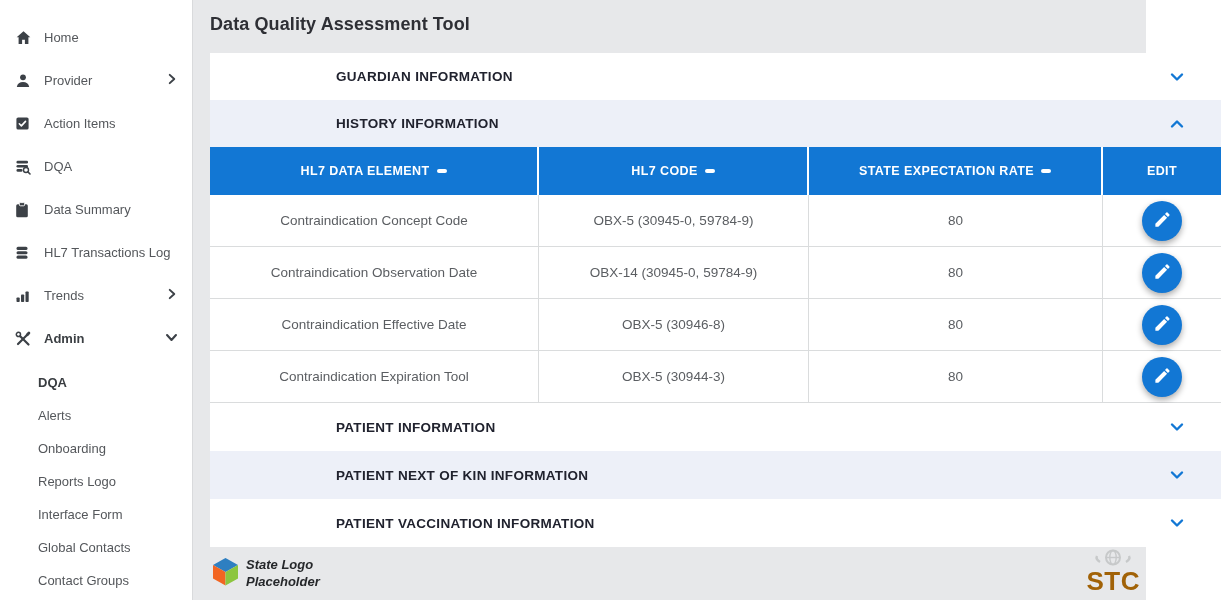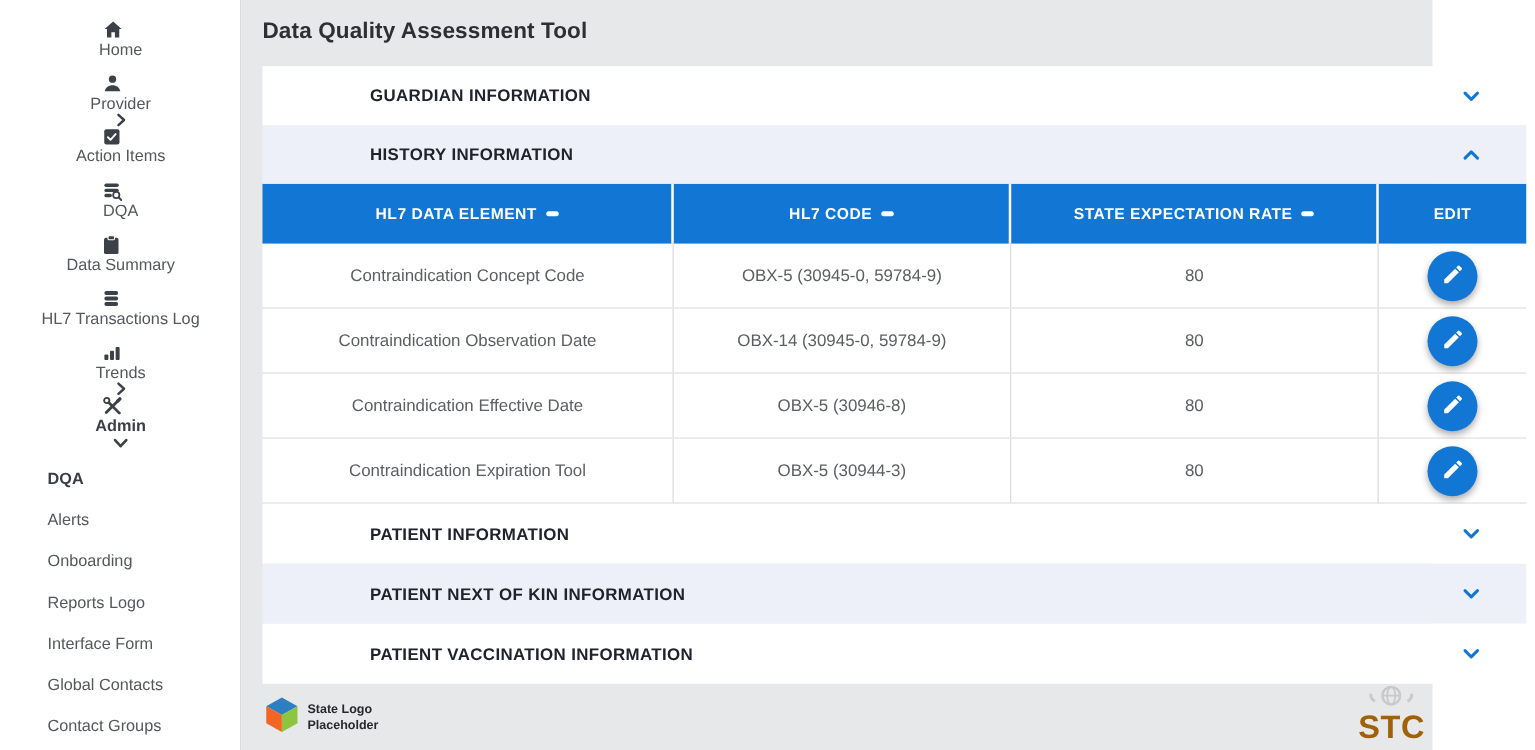--- a/index.html
+++ b/index.html
@@ -4,42 +4,42 @@
 <style>
   * { margin:0; padding:0; box-sizing:border-box; }
   html,body { width:1228px; height:600px; overflow:hidden; background:#fff;
               font-family:"Liberation Sans", sans-serif; }
 
   
   .sidebar { position:absolute; left:0; top:0; width:193px; height:600px;
              background:#fff; border-right:1px solid #d9dadc; }
   .nav { padding-top:16px; }
   .nav-item { height:43px; display:flex; align-items:center;
-              padding:0 14px 0 15px; color:#54575b; font-size:13px; cursor:pointer;flex-direction:column; }
+              padding:0 14px 0 15px; color:#54575b; font-size:13px; cursor:pointer; }
   .nav-item .icon { width:18px; margin-right:11px; display:flex; align-items:center; }
   .nav-item .label { flex:1; white-space:nowrap; }
   .nav-item.bold .label { font-weight:bold; color:#3b3f43; }
   .subnav { margin-top:6px; }
   .sub-item { height:33px; display:flex; align-items:center; padding-left:38px;
               font-size:13px; color:#54575b; cursor:pointer; }
   .sub-item.active { font-weight:bold; color:#393d41; }
 
   
   .main { position:absolute; left:193px; top:0; width:953px; height:600px;
           background:#e7e8ea; }
   .page-title { padding:14px 0 0 17px; font-size:18px; font-weight:bold;
                 color:#2e2f35; letter-spacing:.1px; }
   .panel { position:absolute; left:17px; top:53px; width:1011px; }
 
   
   .acc { height:47px; display:flex; align-items:center; position:relative;
          background:#fff; cursor:pointer; }
   .acc.alt { background:#edf0f8; }
   .acc .acc-label { padding-left:86px; font-size:13.5px; font-weight:bold;
-                    color:#20222e; letter-spacing:.3px; }
+                    color:#20222e; letter-spacing:.3px;margin-left:40px; }
   .acc .chev { position:absolute; right:36px; top:50%; transform:translateY(-50%);
                display:flex; }
 
   
   .tbl-header { display:flex; height:48px; background:#1277d4; }
   .th { display:flex; align-items:center; justify-content:center; color:#fff;
         font-weight:bold; font-size:12.5px; letter-spacing:.4px;
         border-right:2px solid #fff; cursor:pointer; }
   .th:last-child { border-right:none; }
   .dash { display:inline-block; width:10px; height:4px; background:#fff;
@@ -51,22 +51,22 @@
   .td:last-child { border-right:none; }
   .c1 { width:329px;align-items:center; } .c2 { width:270px; } .c3 { width:294px; } .c4 { width:118px; }
 
   .edit-btn { width:40px; height:40px; border-radius:50%; background:#1277d4;
               display:flex; align-items:center; justify-content:center; border:none;
               box-shadow:0 3px 6px rgba(0,0,0,.33); cursor:pointer; }
 
   
   .state-logo { position:absolute; left:19px; bottom:9px; display:flex;
                 align-items:center; gap:7px; }
-  .state-logo-text { font-size:10px; font-weight:bold; color:#26282b;
-                     line-height:1.35; }
+  .state-logo-text { font-size:13px; font-weight:bold; color:#26282b;
+                     line-height:1.35;font-style:italic; }
   .watermark { position:absolute; right:6px; bottom:8px; text-align:center;
                color:#a16207; }
   .watermark .stc-text { font-size:26px; font-weight:bold; line-height:.85;
                          letter-spacing:.5px; font-family:"Liberation Sans", sans-serif; }
 </style>
 </head>
 <body>
 
 <aside class="sidebar">
   <nav class="nav">

